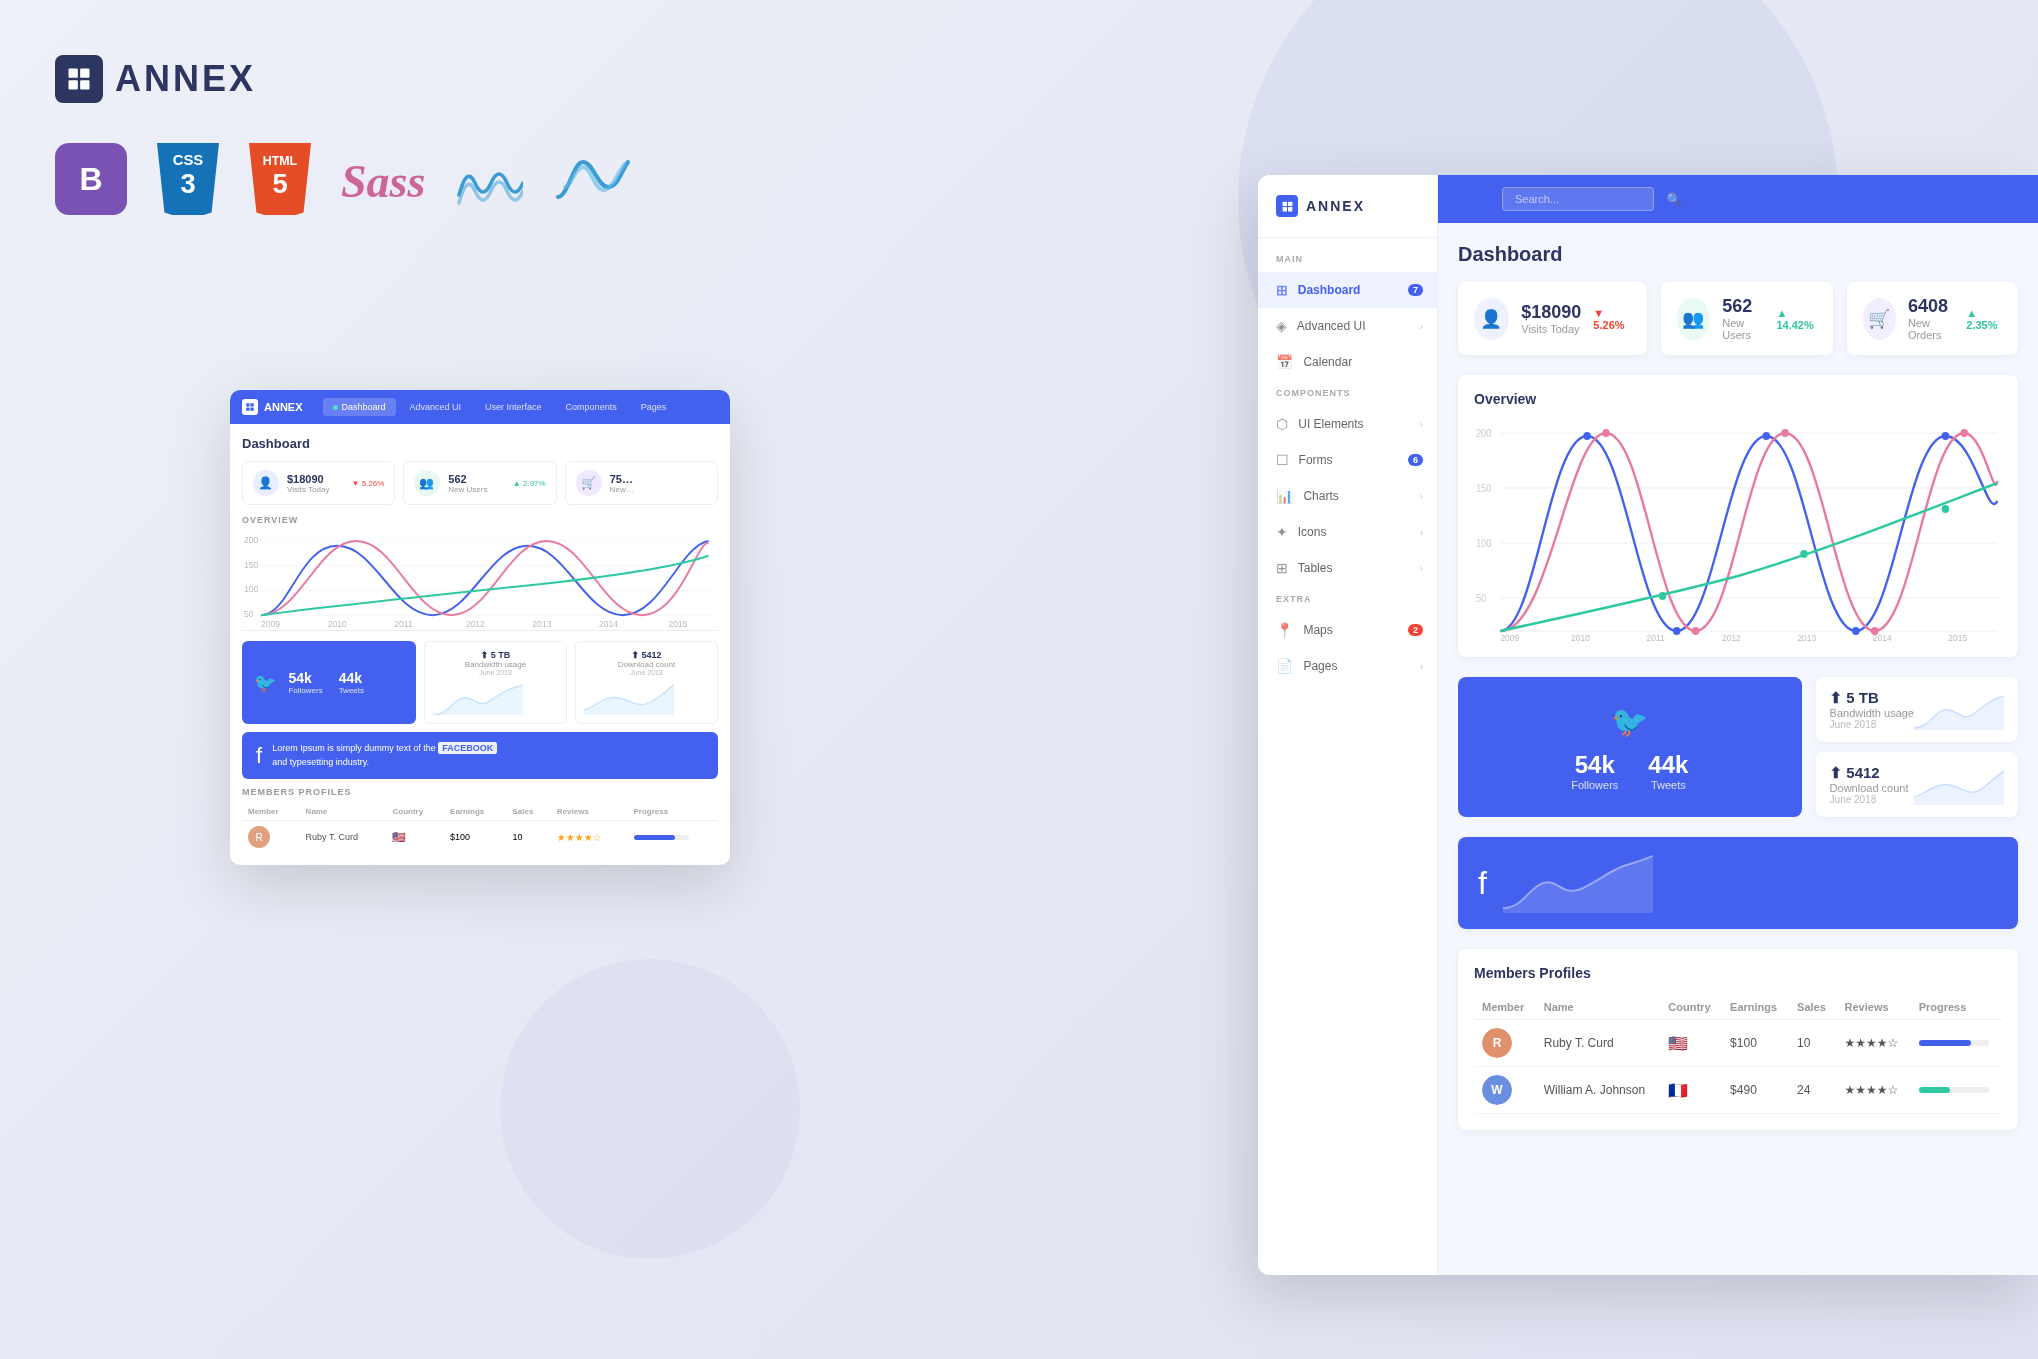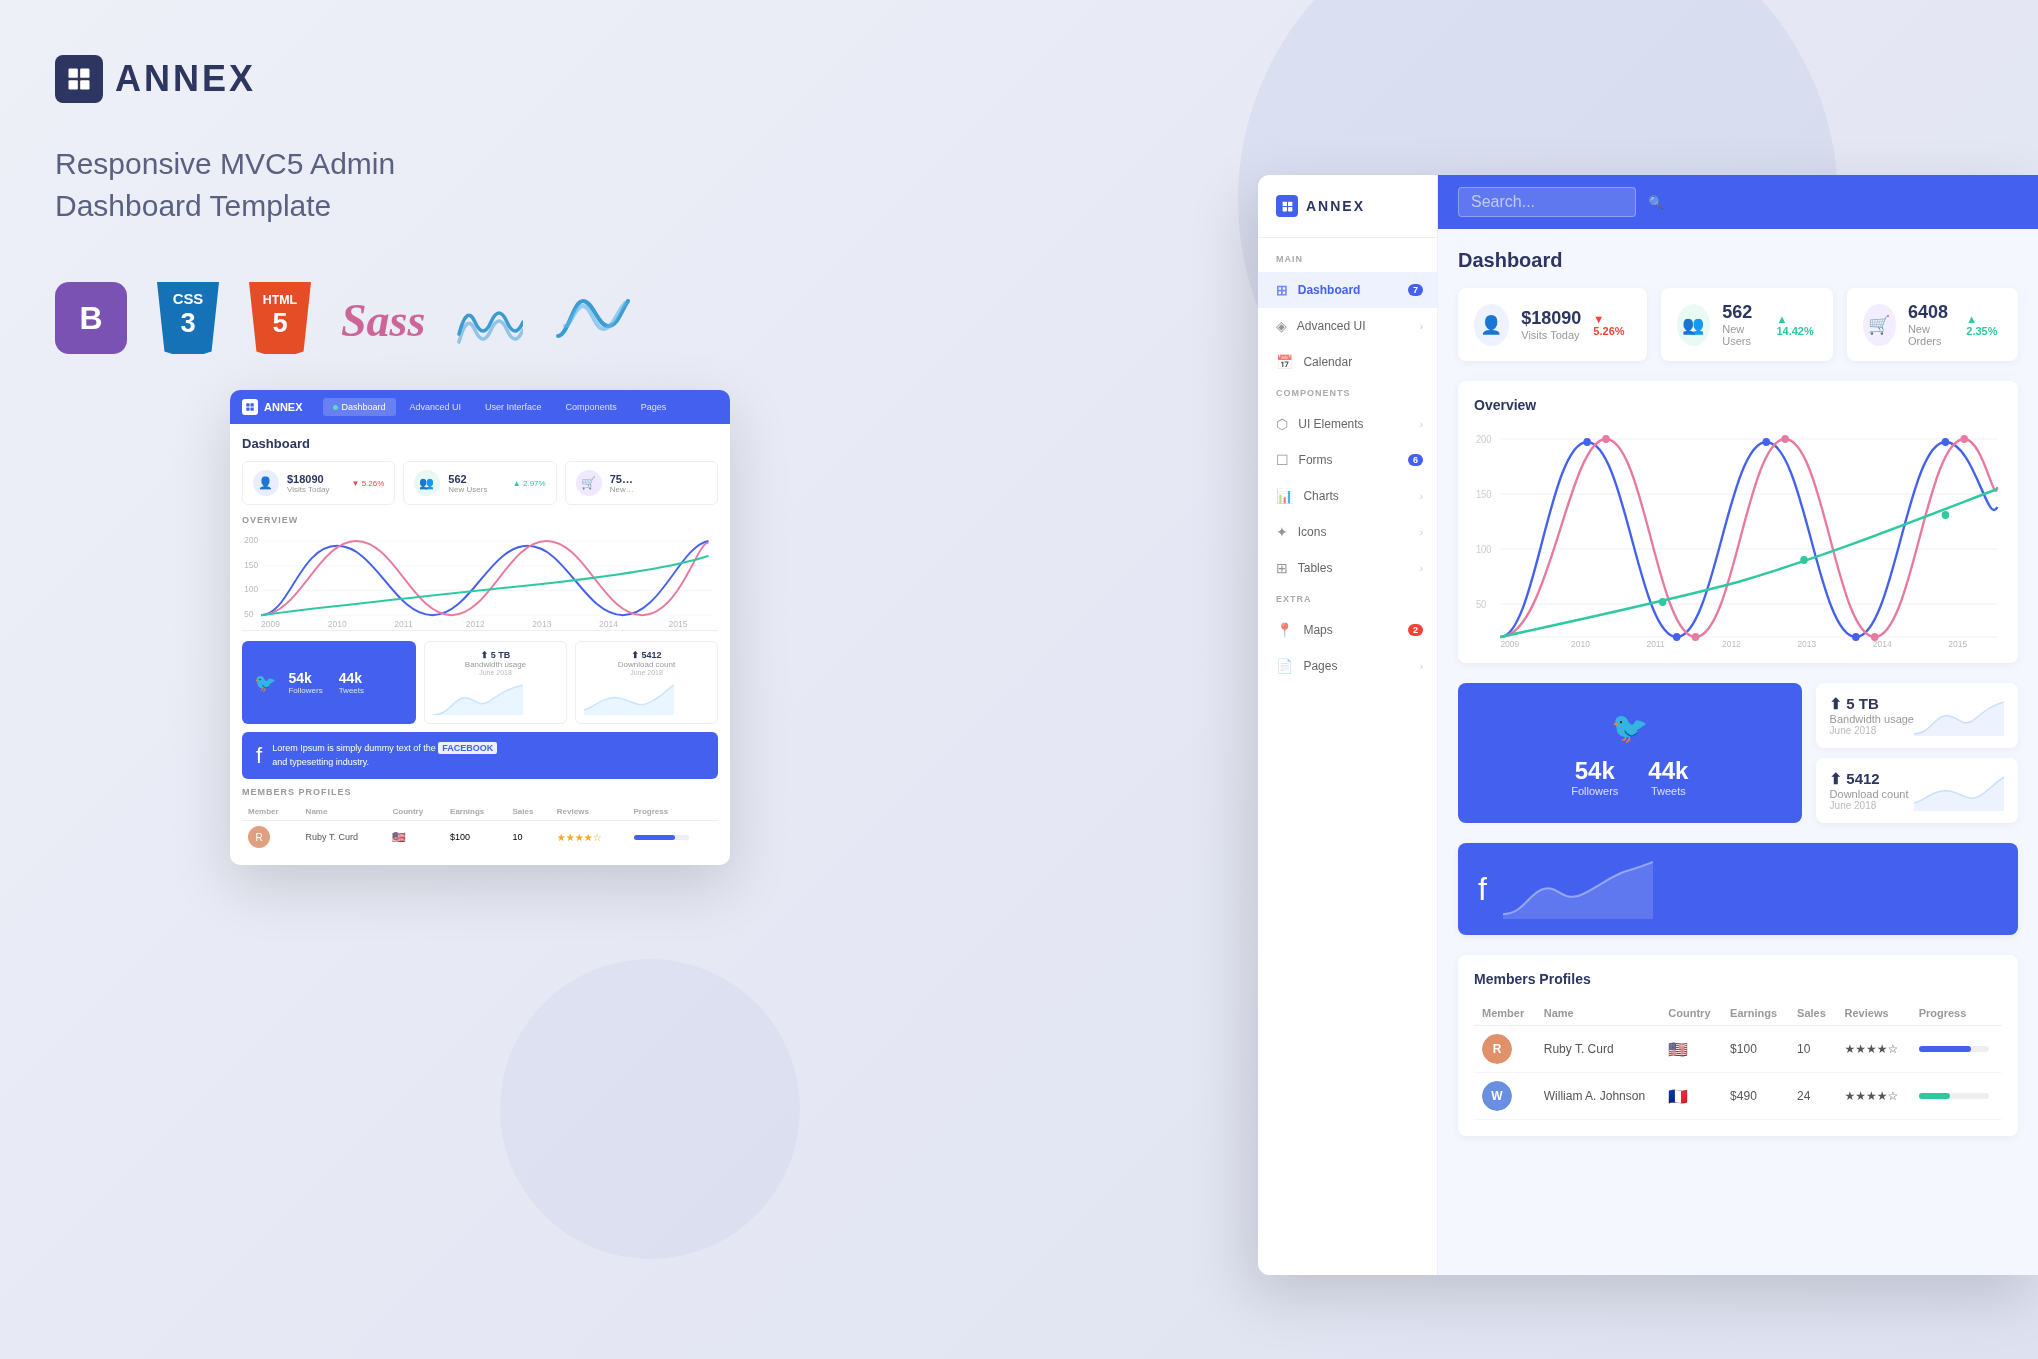--- a/index.html
+++ b/index.html
@@ -282,22 +282,23 @@
       background: #4361ee;
       padding: 12px 20px;
       display: flex; align-items: center; gap: 12px;
     }
     .dl-search {
       background: rgba(255,255,255,0.15);
       border: 1px solid rgba(255,255,255,0.3);
       border-radius: 4px;
       padding: 5px 12px;
       color: white;
-      font-size: 16px;
-      width: 178px;
+      font-size: 11px;
+      width: 152px;
+      margin-left: 44px;
     }
     .dl-search::placeholder { color: rgba(255,255,255,0.6); }
     .dl-search-icon { color: rgba(255,255,255,0.7); font-size: 13px; }
 
     .dl-content {
       padding: 20px;
       overflow-y: auto;
       flex: 1;
     }
 
@@ -449,21 +450,20 @@
       <svg viewBox="0 0 24 24">
         <rect x="3" y="3" width="8" height="8" rx="1"></rect>
         <rect x="13" y="3" width="8" height="8" rx="1"></rect>
         <rect x="3" y="13" width="8" height="8" rx="1"></rect>
         <rect x="13" y="13" width="8" height="8" rx="1"></rect>
       </svg>
     </div>
     <span class="brand-name">ANNEX</span>
   </div>
 
-  <div class="tagline">Responsive MVC5 Admin<br>Dashboard Template</div>
 
   <div class="tech-icons">
 
     <div style="width:72px;height:72px;background:#7952b3;border-radius:14px;display:flex;align-items:center;justify-content:center;">
       <span style="color:white;font-size:32px;font-weight:900;">B</span>
     </div>
 
     <div style="width:62px;height:72px;position:relative;display:flex;align-items:center;justify-content:center;">
       <svg viewBox="0 0 50 58" width="62" height="72">
         <polygon points="0,0 50,0 44,56 25,62 6,56" fill="#1572b6"></polygon>

